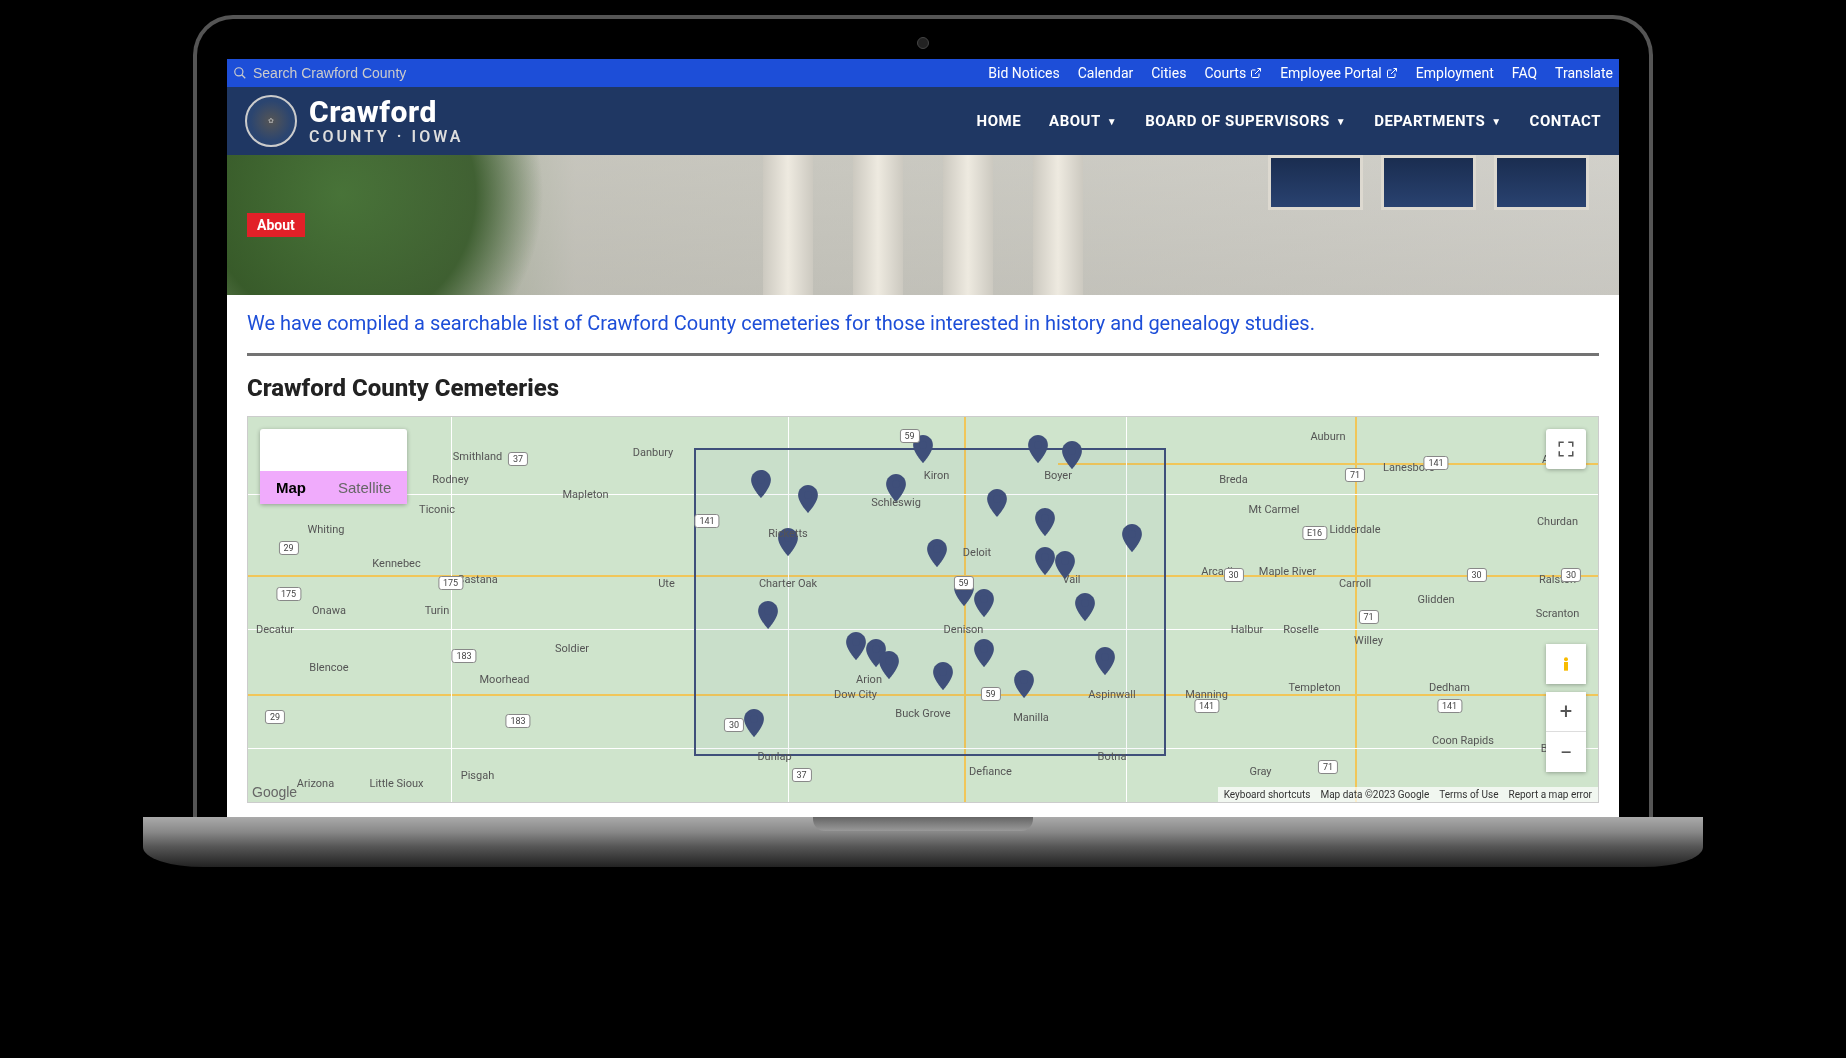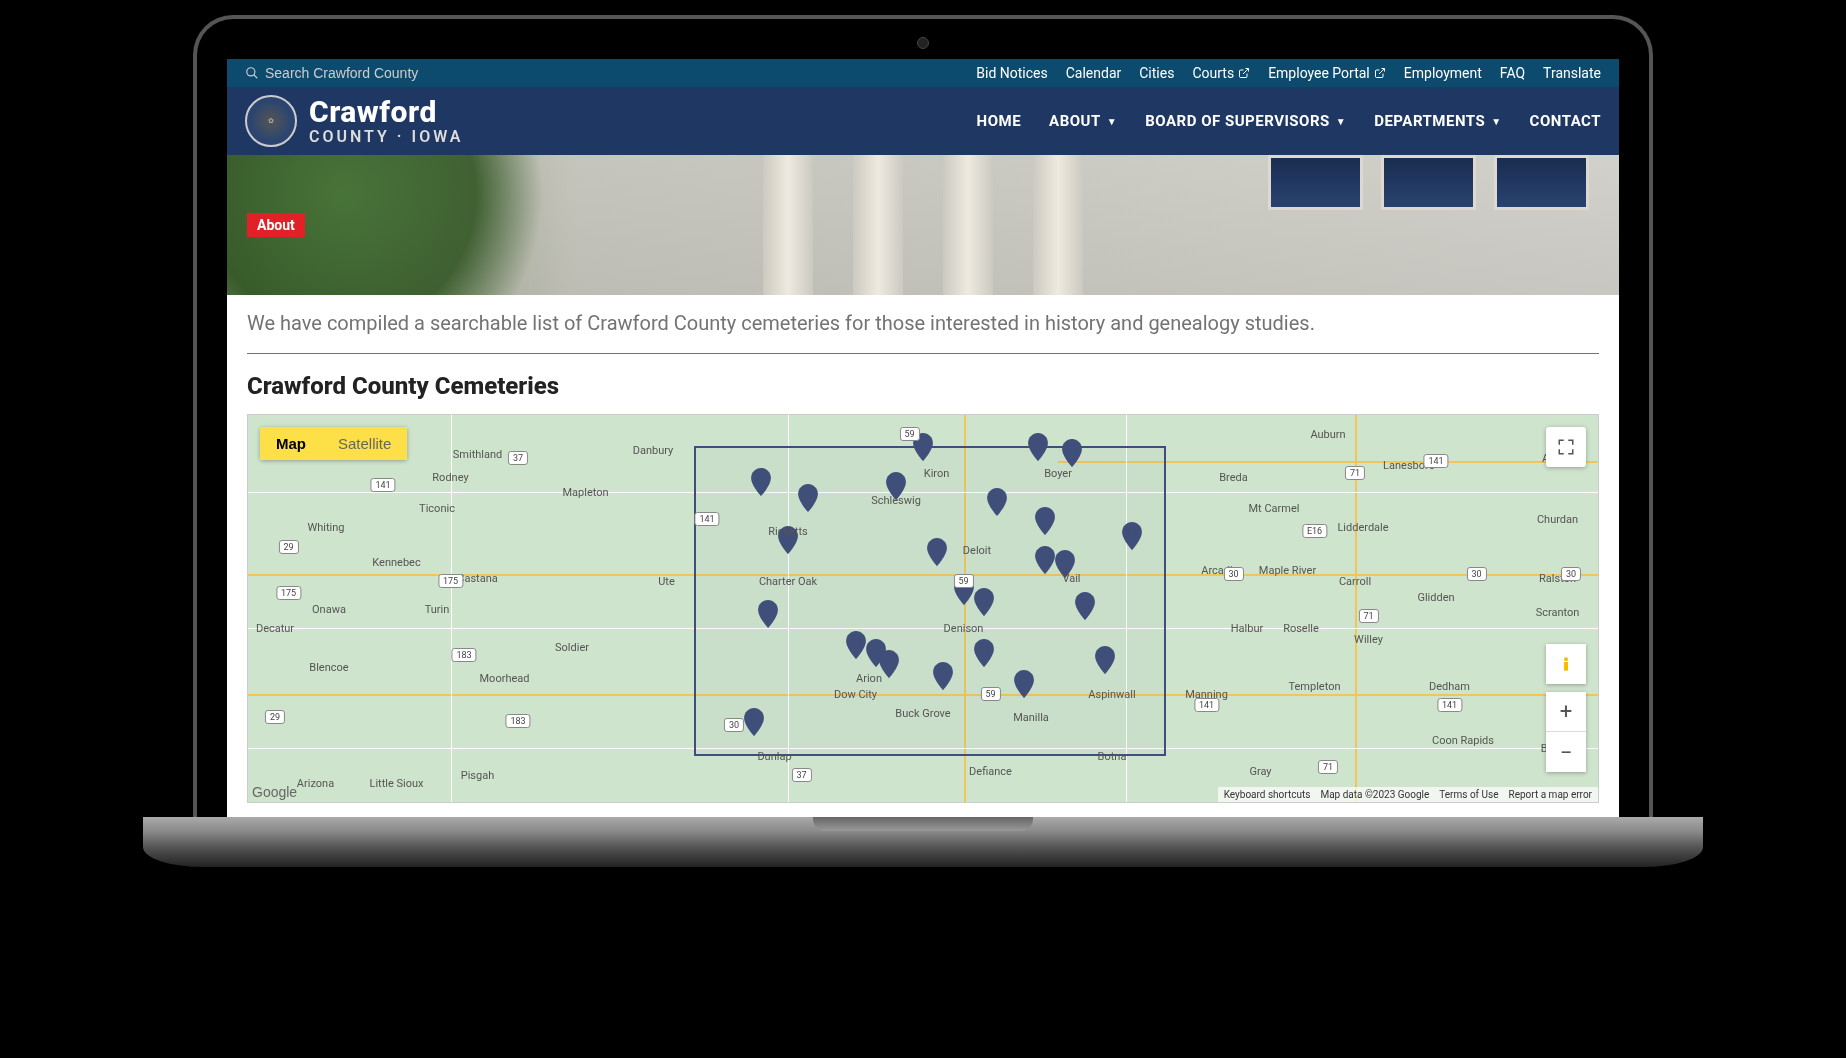--- a/index.html
+++ b/index.html
@@ -54,26 +54,26 @@
 }
 .screen {
   width: 100%;
   height: 760px;
   background: #fff;
   overflow: hidden;
   display: flex;
   flex-direction: column;
 }
 .topbar {
-  background: #0c4a6e;
+  background: #1d4ed8;
   color: #fff;
   display: flex;
   align-items: center;
   justify-content: space-between;
-  padding: 6px 18px;
+  padding: 6px 6px;
   font-size: 14px;
 }
 .search-wrap {
   display: flex;
   align-items: center;
   gap: 6px;
   color: #ccc;
 }
 .search-input {
   background: transparent;
@@ -230,23 +230,23 @@
 }
 .content {
   padding: 16px 20px;
   flex: 1;
   overflow: hidden;
   display: flex;
   flex-direction: column;
 }
 .intro {
   font-size: 20px;
-  color: #737373;
+  color: #1d4ed8;
   padding-bottom: 18px;
-  border-bottom: 1px solid #737373;
+  border-bottom: 3px solid #737373;
 }
 .sect-title {
   font-size: 24px;
   font-weight: 800;
   margin: 18px 0 14px;
   color: #222;
 }
 .map-wrap {
   position: relative;
   flex: 1;
@@ -259,25 +259,26 @@
   top: 12px;
   left: 12px;
   display: flex;
   background: #fff;
   border-radius: 3px;
   box-shadow: 0 1px 4px rgba(0,0,0,0.3);
   z-index: 5;
 }
 .map-controls-tl button {
   border: none;
-  background: #fde047;
+  background: #f0abfc;
   padding: 8px 16px;
   font-size: 15px;
   cursor: pointer;
   color: #666;
+  margin-top: 42px;
 }
 .map-controls-tl button.active {
   color: #000;
   font-weight: 600;
 }
 .map-controls-tr {
   position: absolute;
   top: 12px;
   right: 12px;
   z-index: 5;
@@ -621,21 +622,21 @@
           <div id="towns-layer">
                 <div class="town" style="left: 17%; top: 10%;">Smithland</div>
                 <div class="town" style="left: 15%; top: 16%;">Rodney</div>
                 <div class="town" style="left: 30%; top: 9%;">Danbury</div>
                 <div class="town" style="left: 25%; top: 20%;">Mapleton</div>
                 <div class="town" style="left: 14%; top: 24%;">Ticonic</div>
                 <div class="town" style="left: 51%; top: 15%;">Kiron</div>
                 <div class="town" style="left: 60%; top: 15%;">Boyer</div>
                 <div class="town" style="left: 73%; top: 16%;">Breda</div>
                 <div class="town" style="left: 76%; top: 24%;">Mt Carmel</div>
-                <div class="town" style="left: 82%; top: 29%; margin-left: 8px;">Lidderdale</div>
+                <div class="town" style="left: 82%; top: 29%;">Lidderdale</div>
                 <div class="town" style="left: 86%; top: 13%;">Lanesboro</div>
                 <div class="town" style="left: 97%; top: 11%;">Adaza</div>
                 <div class="town" style="left: 80%; top: 5%;">Auburn</div>
                 <div class="town" style="left: 48%; top: 22%;">Schleswig</div>
                 <div class="town" style="left: 40%; top: 30%;">Ricketts</div>
                 <div class="town" style="left: 40%; top: 43%;">Charter Oak</div>
                 <div class="town" style="left: 54%; top: 35%;">Deloit</div>
                 <div class="town" style="left: 31%; top: 43%;">Ute</div>
                 <div class="town" style="left: 4%; top: 29%; margin-left: 24px;">Whiting</div>
                 <div class="town" style="left: 11%; top: 38%;">Kennebec</div>

